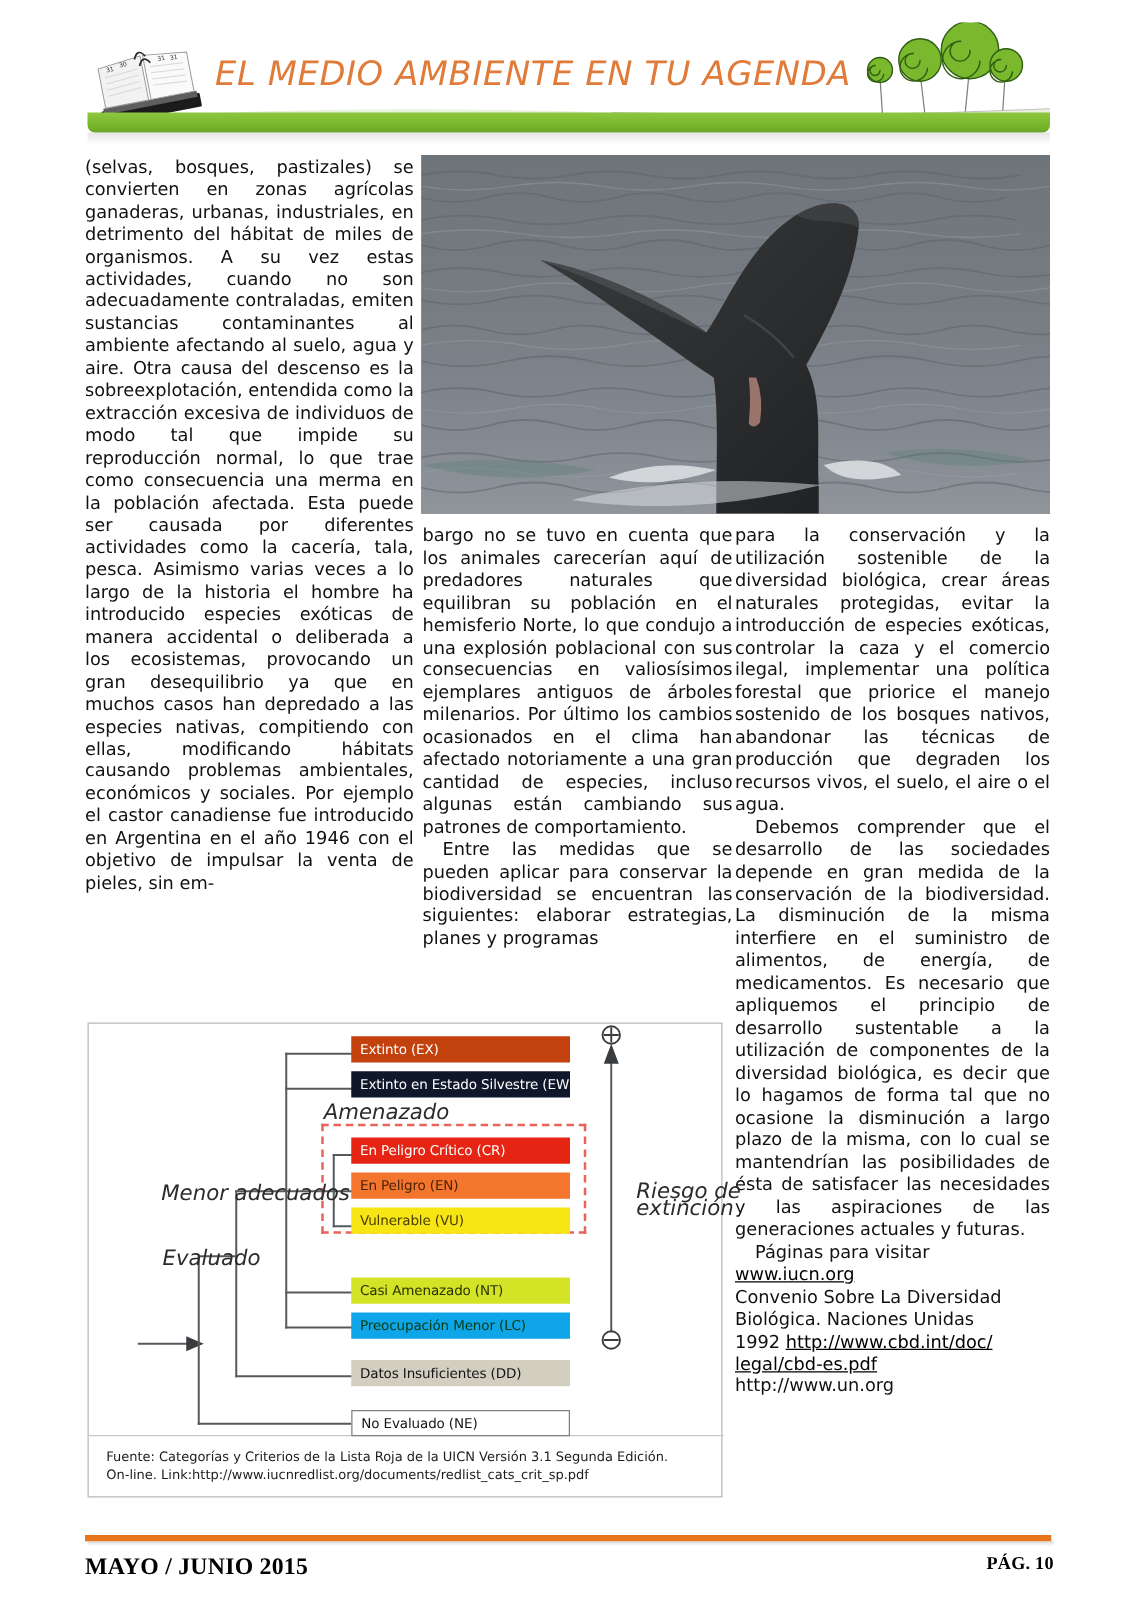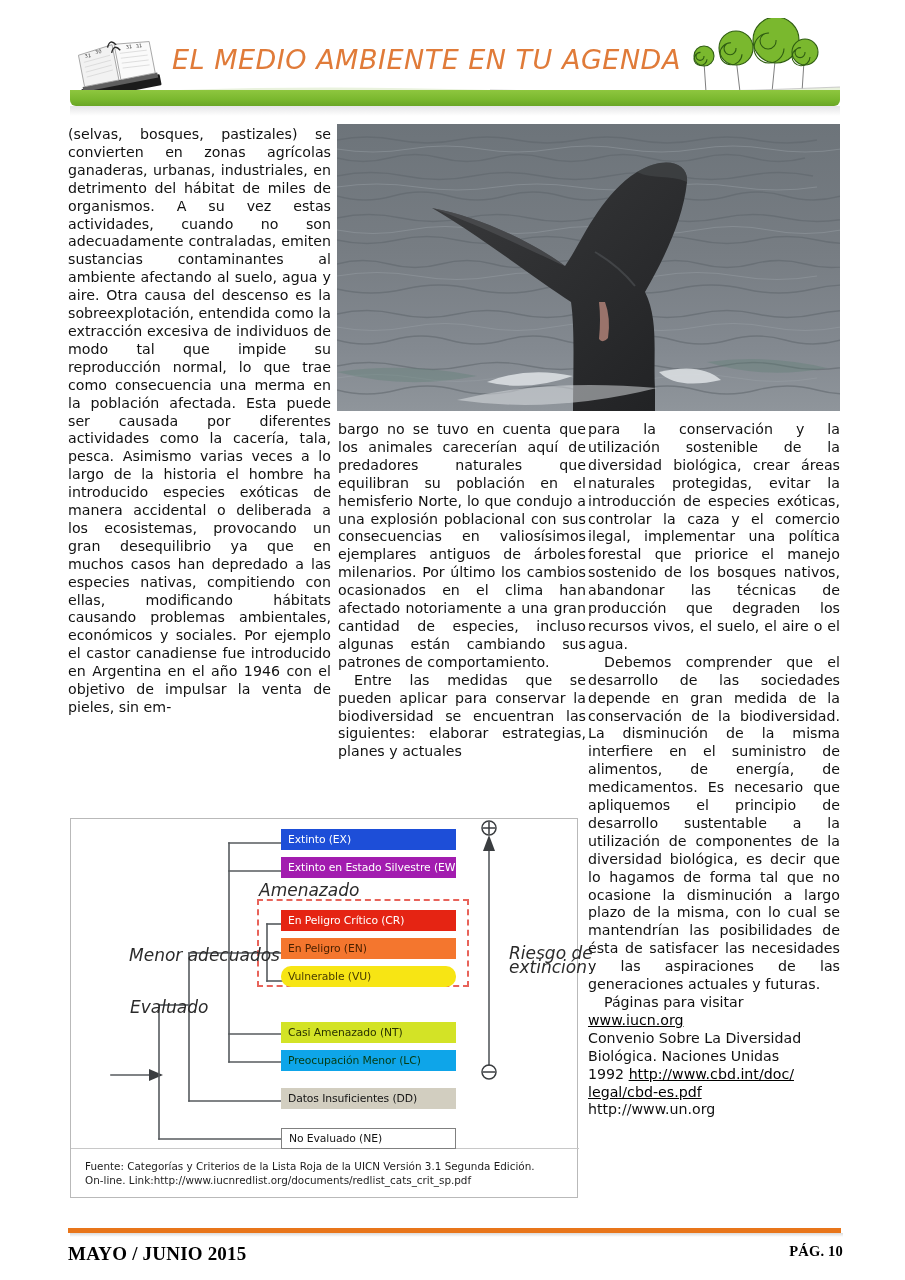--- a/index.html
+++ b/index.html
@@ -314,21 +314,21 @@
     </g>
   </svg>
 </div>
 
 <div class="col" id="col1">
   <p>(selvas, bosques, pastizales) se convierten en zonas agrícolas ganaderas, urbanas, industriales, en detrimento del hábitat de miles de organismos. A su vez estas actividades, cuando no son adecuadamente contraladas, emiten sustancias contaminantes al ambiente afectando al suelo, agua y aire. Otra causa del descenso es la sobreexplotación, entendida como la extracción excesiva de individuos de modo tal que impide su reproducción normal, lo que trae como consecuencia una merma en la población afectada. Esta puede ser causada por diferentes actividades como la cacería, tala, pesca. Asimismo varias veces a lo largo de la historia el hombre ha introducido especies exóticas de manera accidental o deliberada a los ecosistemas, provocando un gran desequilibrio ya que en muchos casos han depredado a las especies nativas, compitiendo con ellas, modificando hábitats causando problemas ambientales, económicos y sociales. Por ejemplo el castor canadiense fue introducido en Argentina en el año 1946 con el objetivo de impulsar la venta de pieles, sin em-</p>
 </div>
 
 <div class="col" id="col2">
   <p>bargo  no se tuvo en cuenta que los animales carecerían aquí de predadores naturales que equilibran su población en el hemisferio Norte, lo que condujo a una explosión poblacional con sus consecuencias en valiosísimos ejemplares antiguos de árboles milenarios. Por último los cambios ocasionados en el clima han afectado notoriamente a una gran cantidad de especies, incluso algunas están cambiando sus patrones de comportamiento.</p>
-  <p class="ind">Entre las medidas que se pueden aplicar para conservar la biodiversidad se encuentran las siguientes: elaborar estrategias, planes y actuales</p>
+  <p class="ind">Entre las medidas que se pueden aplicar para conservar la biodiversidad se encuentran las siguientes: elaborar estrategias, planes y programas</p>
 </div>
 
 <div class="col" id="col3">
   <p>para la conservación y la utilización sostenible de la diversidad biológica, crear áreas naturales protegidas, evitar la introducción de especies exóticas, controlar la caza y el comercio ilegal, implementar una política forestal que priorice el manejo sostenido de los bosques nativos, abandonar las técnicas de producción que degraden los recursos vivos, el suelo, el aire o el agua.</p>
   <p class="ind">Debemos comprender que el desarrollo de las sociedades depende en gran medida de la conservación de la biodiversidad. La disminución de la misma interfiere en el suministro de alimentos, de energía, de medicamentos. Es necesario que apliquemos el principio de desarrollo sustentable a la utilización de componentes de la diversidad biológica, es decir que lo hagamos de forma tal que no ocasione la disminución a largo plazo de la misma, con lo cual se mantendrían las posibilidades de ésta de satisfacer las necesidades y las aspiraciones de las generaciones actuales y futuras.</p>
   <p class="ind" style="text-align:justify">Páginas para visitar</p>
   <p class="last-nojust"><a class="plain" href="#">www.iucn.org</a></p>
   <p class="last-nojust">Convenio Sobre La Diversidad</p>
   <p class="last-nojust">Biológica. Naciones Unidas</p>
   <p class="last-nojust"><span>1992 </span><a class="plain" href="#">http://www.cbd.int/doc/</a></p>
@@ -383,25 +383,25 @@
     </svg>
 
     <div class="dashed-group"></div>
 
     <div class="diag-label" style="left:58px; top:126px;">Menor adecuados</div>
     <div class="diag-label" style="left:59px; top:178px;">Evaluado</div>
     <div class="diag-label" style="left:188px; top:61px;">Amenazado</div>
     <div class="diag-label" style="left:438px; top:124px;">Riesgo de</div>
     <div class="diag-label" style="left:438px; top:138px;">extinción</div>
 
-    <div class="cat-box" style="top:10px;  background:#1d4ed8; color:#ffffff;">Extinto (EX)</div>
-    <div class="cat-box" style="top:38px;  background:#a21caf; color:#ffffff;">Extinto en Estado Silvestre (EW)</div>
+    <div class="cat-box" style="top:10px;  background:#c2410c; color:#ffffff;">Extinto (EX)</div>
+    <div class="cat-box" style="top:38px;  background:#0f172a; color:#ffffff;">Extinto en Estado Silvestre (EW)</div>
     <div class="cat-box" style="top:91px;  background:#e52413; color:#ffffff;">En Peligro Crítico (CR)</div>
     <div class="cat-box" style="top:119px; background:#f4762e; color:#4a2100;">En Peligro (EN)</div>
-    <div class="cat-box" style="top:147px; background:#f7e514; color:#4a3e00;border-radius:10px;">Vulnerable (VU)</div>
+    <div class="cat-box" style="top:147px; background:#f7e514; color:#4a3e00;">Vulnerable (VU)</div>
     <div class="cat-box" style="top:203px; background:#d3e326; color:#2a3300;">Casi Amenazado (NT)</div>
     <div class="cat-box" style="top:231px; background:#0ea5e9; color:#063b10;">Preocupación Menor (LC)</div>
     <div class="cat-box" style="top:269px; background:#d2cec0; color:#141414;">Datos Insuficientes (DD)</div>
     <div class="cat-box" style="top:309px; background:#ffffff; color:#141414; border:1px solid #808080;">No Evaluado (NE)</div>
   </div>
 
   <div class="cap-wrap">
     <div class="cap-line">Fuente: Categorías y Criterios de la Lista Roja de la UICN Versión 3.1 Segunda Edición.</div>
     <div class="cap-line">On-line. Link:http://www.iucnredlist.org/documents/redlist_cats_crit_sp.pdf</div>
   </div>

